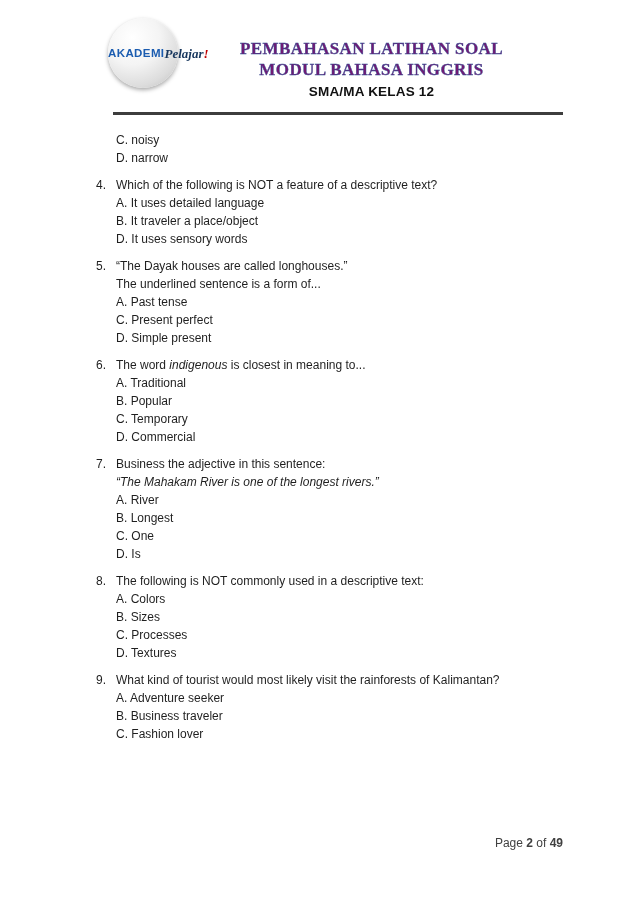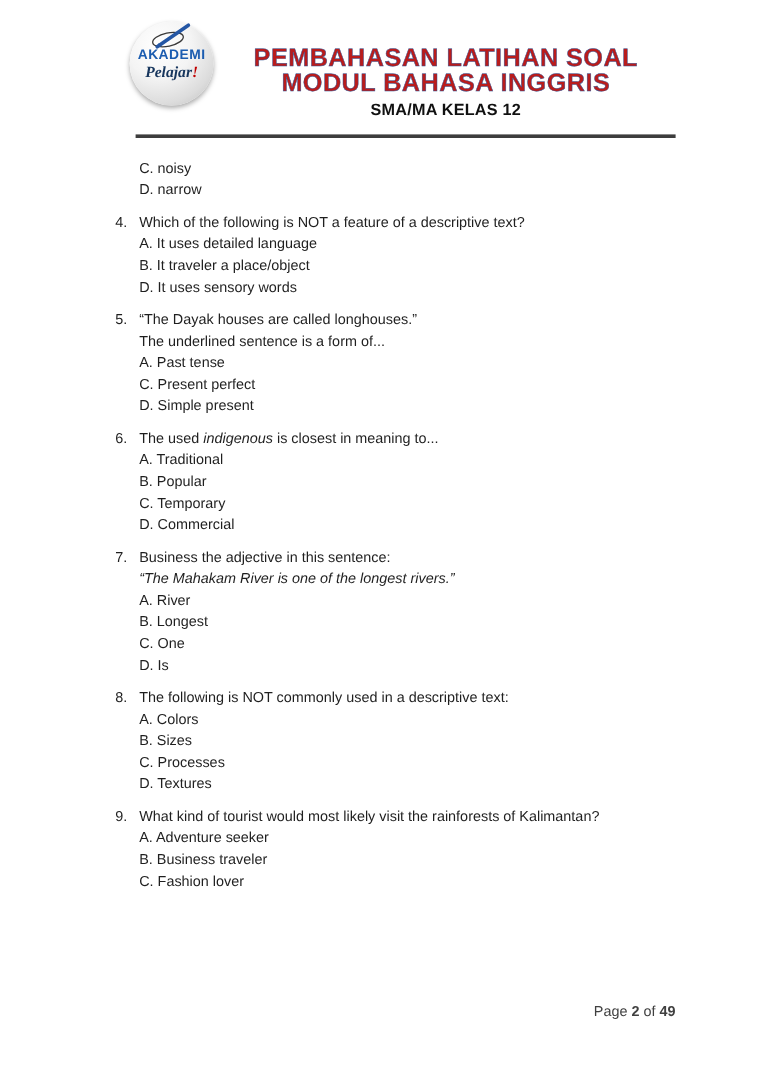--- a/index.html
+++ b/index.html
@@ -5,29 +5,29 @@
   html,body{margin:0;padding:0;}
   body{
     width:640px;height:904px;background:#ffffff;position:relative;
     font-family:"Liberation Sans",sans-serif;color:#1f1f1f;overflow:hidden;
   }
   
   .logo{
     position:absolute;left:108px;top:18px;width:70px;height:70px;border-radius:50%;
     background:radial-gradient(circle at 35% 28%,#ffffff 0%,#f4f4f4 40%,#dcdcdc 72%,#b9b9b9 100%);
     box-shadow:0 2px 4px rgba(0,0,0,.35);
-    display:flex;flex-direction:column;align-items:center;justify-content:flex-start;
+    display:flex;flex-direction:row;align-items:center;justify-content:space-between;
   }
   .logo-swoosh{margin-bottom:-2px;}
   .logo-name{font-size:11.5px;font-weight:bold;color:#1b5cb0;letter-spacing:.4px;line-height:12px;}
   .logo-tagline{font-family:"Liberation Serif",serif;font-style:italic;font-weight:bold;
     font-size:13px;color:#17365d;line-height:15px;}
   .logo-tagline .bang{color:#c00000;font-style:italic;}
   .titleblock{position:absolute;left:180px;right:77px;top:38px;text-align:center;}
-  .title-main{font-size:21px;font-weight:bold;color:#b91c1c;letter-spacing:.4px;line-height:21px;
+  .title-main{font-size:17px;font-weight:bold;color:#701a75;letter-spacing:.4px;line-height:21px;font-family:Liberation Serif, serif;
     -webkit-text-stroke:.4px #2f5496;}
   .title-sub{font-size:13.5px;font-weight:bold;color:#111111;margin-top:4px;letter-spacing:.2px;}
   .rule{position:absolute;left:113px;right:77px;top:112px;height:2.5px;background:#3d3d3d;}
   
   .content{position:absolute;left:96px;top:131px;width:467px;font-size:12px;line-height:18px;}
   .carryover{margin:0 0 9px 20px;}
   .carryover p{margin:0;}
   .question{display:flex;margin:0 0 9px 0;}
   .qnum{width:20px;flex:none;}
   .qbody{flex:1;}
@@ -84,21 +84,21 @@
       <p>The underlined sentence is a form of...</p>
       <p>A. Past tense</p>
       <p>C. Present perfect</p>
       <p>D. Simple present</p>
     </div>
   </div>
 
   <div class="question">
     <div class="qnum">6.</div>
     <div class="qbody">
-      <p><span>The used </span><em>indigenous</em><span> is closest in meaning to...</span></p>
+      <p><span>The word </span><em>indigenous</em><span> is closest in meaning to...</span></p>
       <p>A. Traditional</p>
       <p>B. Popular</p>
       <p>C. Temporary</p>
       <p>D. Commercial</p>
     </div>
   </div>
 
   <div class="question">
     <div class="qnum">7.</div>
     <div class="qbody">

